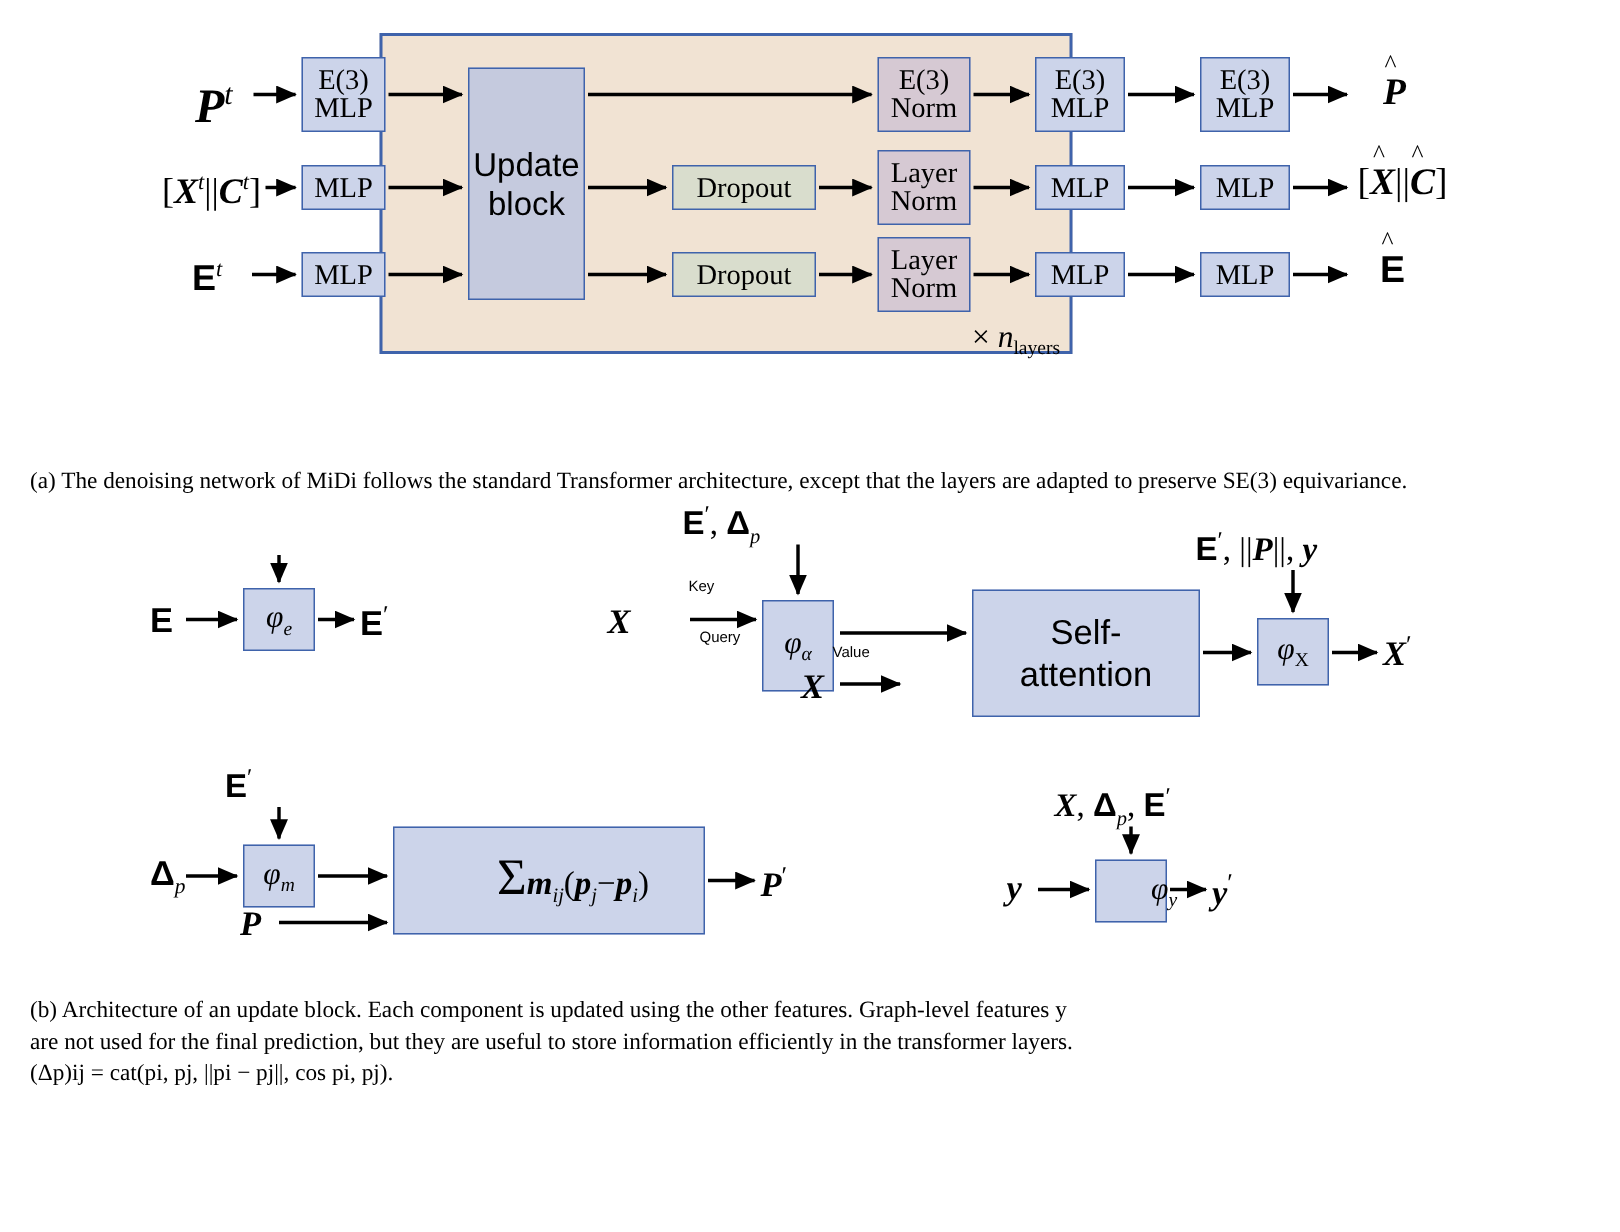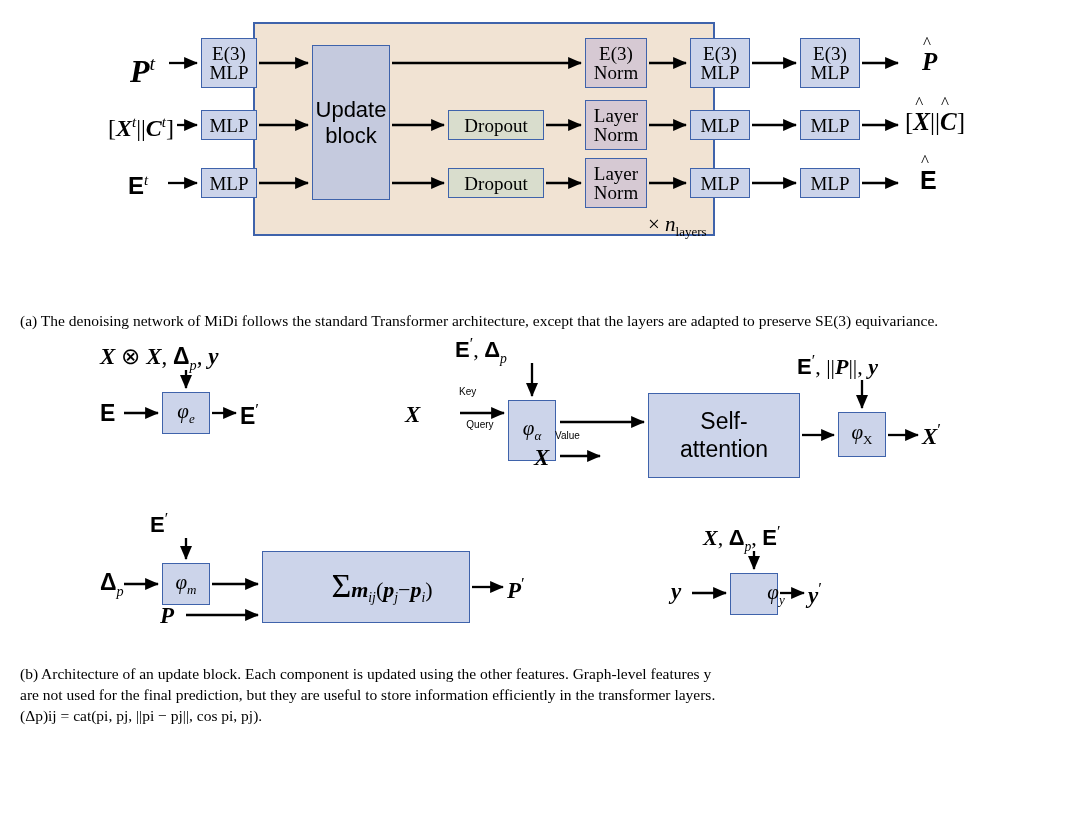--- a/index.html
+++ b/index.html
@@ -198,27 +198,20 @@
         <line x1="862" y1="125" x2="898" y2="125"></line>
         <line x1="862" y1="183" x2="898" y2="183"></line>
       </g>
     </svg>
   </div>
 
   <div class="caption" style="left:20px;top:266px;width:1042px;margin-top:44px;">(a) The denoising network of MiDi follows the standard Transformer architecture, except that the layers are adapted to preserve SE(3) equivariance.</div>
 
   <div id="panel-b">
 
-    <div class="lbl abs" style="left:100px;top:13px;font-size:23px;">
-      <span style="font-style:italic;font-weight:bold;">X</span>
-      <span style="font-weight:normal;font-style:normal;">⊗</span>
-      <span style="font-style:italic;font-weight:bold;">X</span><span style="font-weight:normal;">,</span>
-      <span class="mathup" style="font-size:23px;">Δ</span><span class="frac-sub" style="font-style:italic;">p</span><span style="font-weight:normal;">,</span>
-      <span style="font-style:italic;font-weight:bold;">y</span>
-    </div>
     <div class="lbl abs" style="left:100px;top:70px;font-size:23px;">
       <span class="mathup">E</span>
     </div>
     <div class="nbox b-blue" style="left:162px;top:62px;width:48px;height:42px;">
       <span style="font-size:21px;font-family:'Liberation Serif',serif;font-style:italic;">φ<span class="frac-sub" style="font-style:italic;">e</span></span>
     </div>
     <div class="lbl abs" style="left:240px;top:70px;font-size:23px;">
       <span class="mathup">E</span><span style="font-weight:normal;font-size:17px;vertical-align:super;">′</span>
     </div>
 

